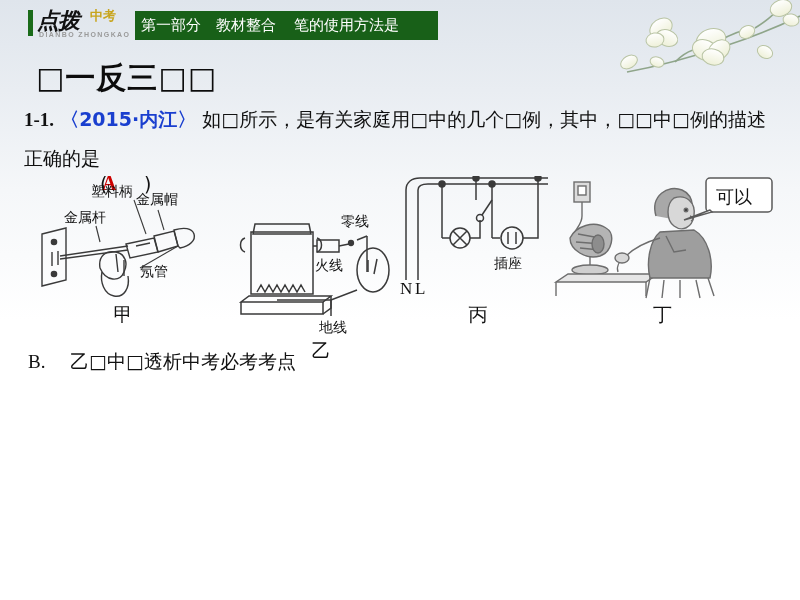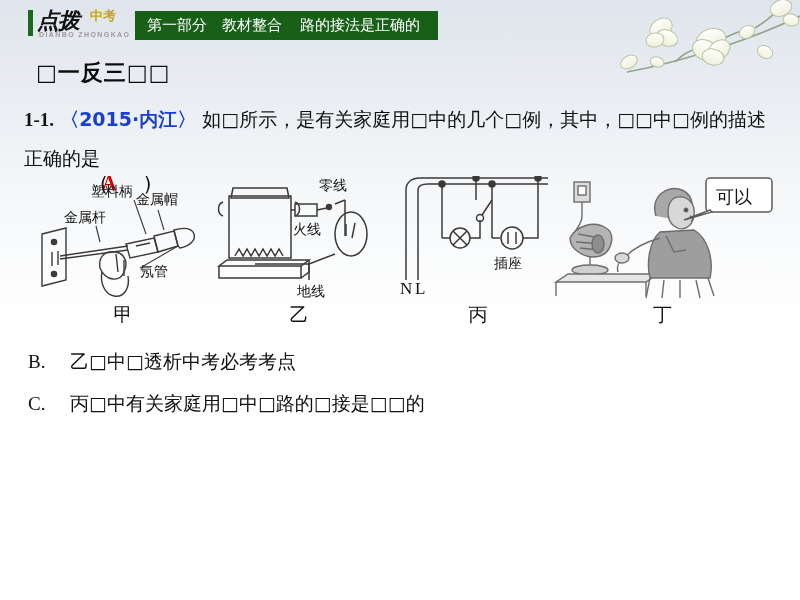--- a/index.html
+++ b/index.html
@@ -93,29 +93,29 @@
     align-items: center;
     padding-left: 6px;
     box-sizing: border-box;
   }
   .band-text {
     color: #ffffff;
     font-family: "DejaVu Sans", sans-serif;
     font-size: 15px;
     white-space: nowrap;
   }
-  #band-part { margin-right: 18px; margin-left: 6px; }
+  #band-part { margin-right: 18px; }
 
   
   #section-title {
     position: absolute;
     left: 36px;
     top: 58px;
     font-family: "DejaVu Sans", sans-serif;
-    font-size: 22px;
+    font-size: 30px;
     font-weight: bold;
     color: #0c0c0c;
     letter-spacing: 1px;
     white-space: nowrap;
   }
 
   
   #question {
     position: absolute;
     left: 24px;
@@ -172,21 +172,21 @@
   .fig-caption {
     position: absolute;
     top: 126px;
     width: 100%;
     text-align: center;
     font-family: "DejaVu Sans", sans-serif;
     font-size: 19px;
     color: #111111;
   }
   #fig-jia  { left: 8px;   width: 190px; height: 155px; }
-  #fig-yi   { left: 189px; width: 180px; height: 155px; }
+  #fig-yi   { left: 211px; width: 180px; height: 155px; margin-top: 36px; }
   #fig-bing { left: 378px; width: 160px; height: 155px; }
   #fig-ding { left: 530px; width: 225px; height: 155px; }
 
   .fig svg { display: block; }
 
   
   #options {
     position: absolute;
     left: 28px;
     top: 340px;
@@ -249,21 +249,21 @@
 
     <div id="logo">
       <div id="logo-bar"></div>
       <div id="logo-cn1">点拨</div>
       <div id="logo-cn2">中考</div>
       <div id="logo-pinyin">DIANBO ZHONGKAO</div>
     </div>
 
     <div id="header-band">
       <span id="band-part" class="band-text">第一部分　教材整合</span>
-      <span class="band-text">路的接法是正确的</span>
+      <span class="band-text">笔的使用方法是</span>
     </div>
   </div>
 
   <div id="section-title">□一反三□□</div>
 
   <div id="question">
     <span id="q-num">1-1.</span>
     <span class="q-src">〈2015·内江〉</span>
     <span>如□所示，是有关家庭用□中的几个□例，其中，□□中□例的描述正确的是</span><span id="answer-slot"><span id="answer-paren-open">(</span><span id="answer-letter">A</span><span id="answer-paren-close">)</span></span>
   </div>
@@ -426,18 +426,15 @@
       </svg>
       <div class="fig-caption">丙</div>
     </div>
 
   </div>
 
   <div id="options">
     <div class="option">
       <span class="opt-label">B.</span><span>乙□中□透析中考必考考点</span>
     </div>
-    <div class="option">
-      <span class="opt-label">C.</span><span>丙□中有关家庭用□中□路的□接是□□的</span>
-    </div>
   </div>
 
 </div>
 
 </body></html>

